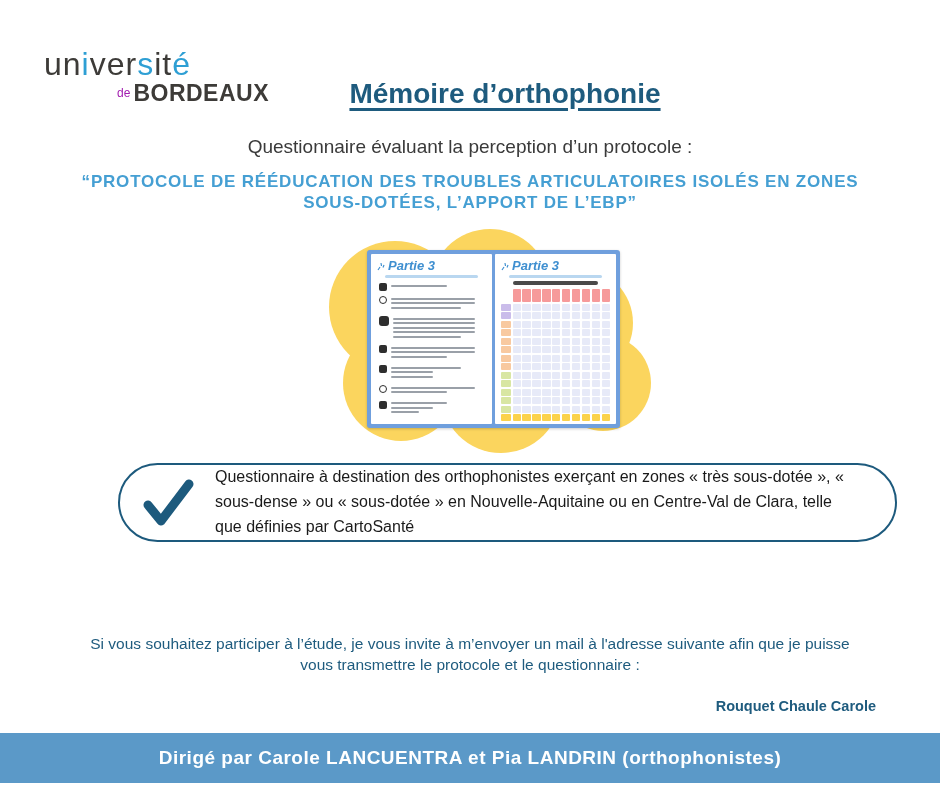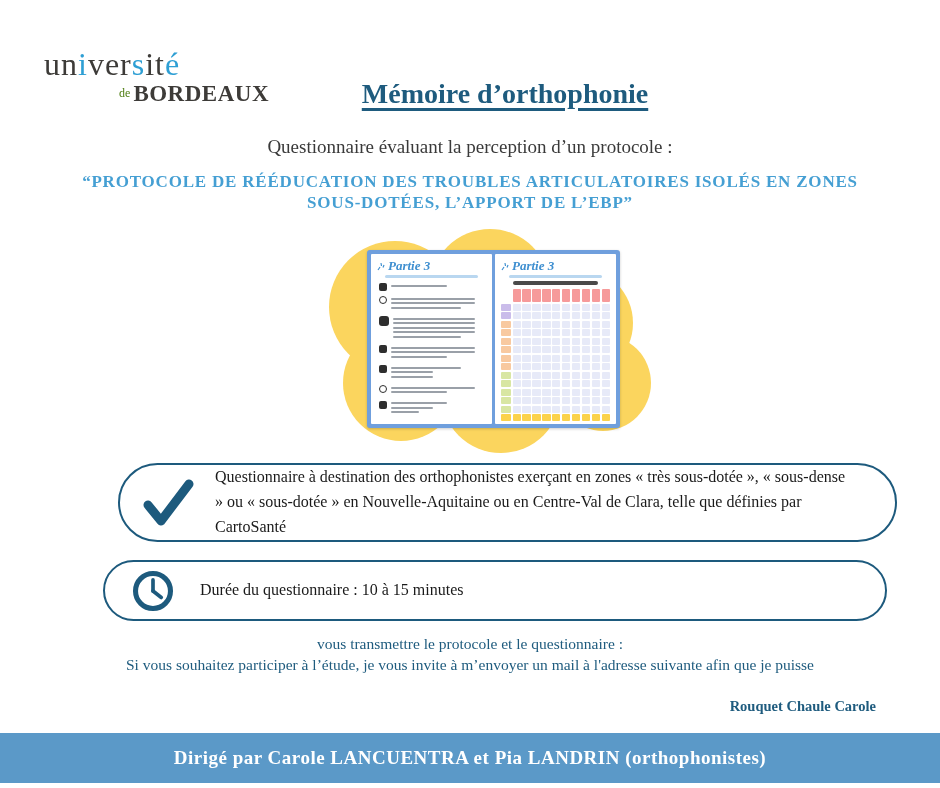--- a/index.html
+++ b/index.html
@@ -1,24 +1,24 @@
 <!DOCTYPE html>
 <html><head>
 <meta charset="utf-8">
 <style>
   html,body{margin:0;padding:0;background:#fff;}
   .page{
     position:relative;width:940px;height:788px;background:#ffffff;overflow:hidden;
-    font-family:Liberation Serif, serif;
+    font-family:Liberation Sans, sans-serif;
   }
   
   .logo{position:absolute;left:44px;top:48px;width:225px;}
   .logo-word{font-size:32px;letter-spacing:1px;color:#3d3b38;font-weight:500;line-height:1;}
   .logo-line2{margin-top:2px;text-align:right;line-height:1;}
-  .logo-de{font-size:12px;color:#4d7c0f;margin-right:3px;vertical-align:4px;}
+  .logo-de{font-size:12px;color:#a21caf;margin-right:3px;vertical-align:4px;}
   .logo-bordeaux{font-size:23px;font-weight:bold;letter-spacing:0.5px;color:#3d3b38;}
   
   .main-title{
     position:absolute;left:505px;top:78px;transform:translateX(-50%);
     font-size:28px;font-weight:bold;color:#1e5b7e;white-space:nowrap;
     text-decoration:underline;text-decoration-thickness:2.5px;text-underline-offset:5px;
   }
   .subtitle{
     position:absolute;left:0;top:136px;width:940px;text-align:center;
     font-size:19px;color:#3a3a3a;
@@ -354,34 +354,24 @@
 
   <div class="info-box first">
     <div class="box-icon">
       <svg width="56" height="52" viewBox="0 0 56 52">
           <path d="M8 28 L21 44 L49 7" fill="none" stroke="#1d5a7d" stroke-width="9" stroke-linecap="round" stroke-linejoin="round"></path>
         </svg>
     </div>
     <div class="box-text">Questionnaire à destination des orthophonistes exerçant en zones « très sous-dotée », « sous-dense » ou « sous-dotée » en Nouvelle-Aquitaine ou en Centre-Val de Clara, telle que définies par CartoSanté</div>
   </div>
 
-  <div class="info-box second">
-    <div class="box-icon">
-      <svg width="46" height="46" viewBox="0 0 50 50">
-        <circle cx="25" cy="25" r="19" fill="none" stroke="#1d5a7d" stroke-width="5.5"></circle>
-        <line x1="25" y1="25" x2="25" y2="13" stroke="#1d5a7d" stroke-width="4" stroke-linecap="round"></line>
-        <line x1="25" y1="25" x2="34" y2="32" stroke="#1d5a7d" stroke-width="4" stroke-linecap="round"></line>
-      </svg>
-    </div>
-    <div class="box-text">Durée du questionnaire : 10 à 15 minutes</div>
-  </div>
 
   <div class="participation">
+    <div>Si vous souhaitez participer à l’étude, je vous invite à m’envoyer un mail à l'adresse suivante afin que je puisse</div>
     <div>vous transmettre le protocole et le questionnaire :</div>
-    <div>Si vous souhaitez participer à l’étude, je vous invite à m’envoyer un mail à l'adresse suivante afin que je puisse</div>
   </div>
 
   <div class="author">Rouquet Chaule Carole</div>
 
   <div class="footer-bar">
     <div class="footer-text">Dirigé par Carole LANCUENTRA et Pia LANDRIN (orthophonistes)</div>
   </div>
 
 </div>
 

